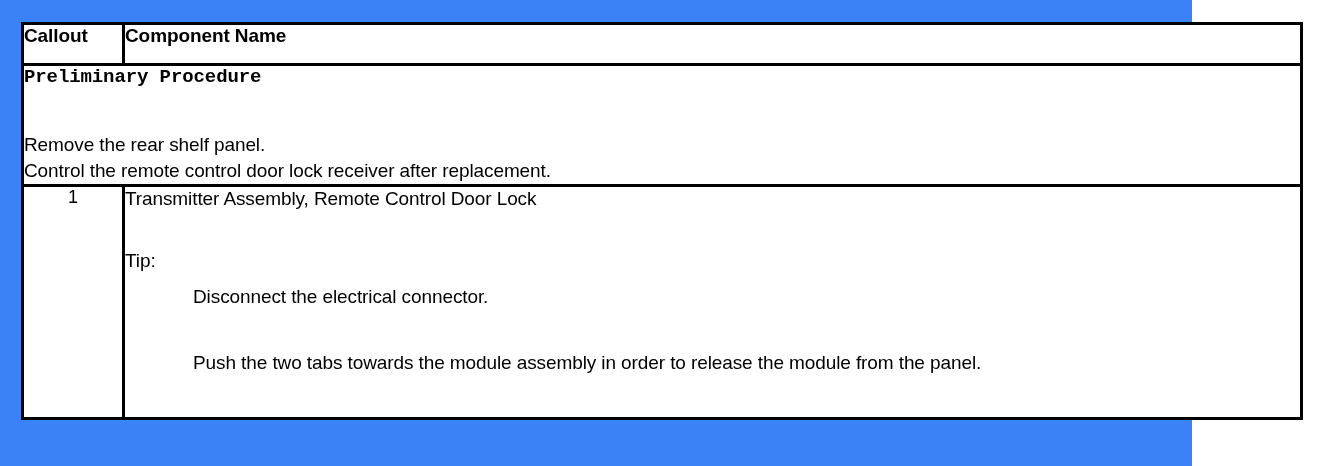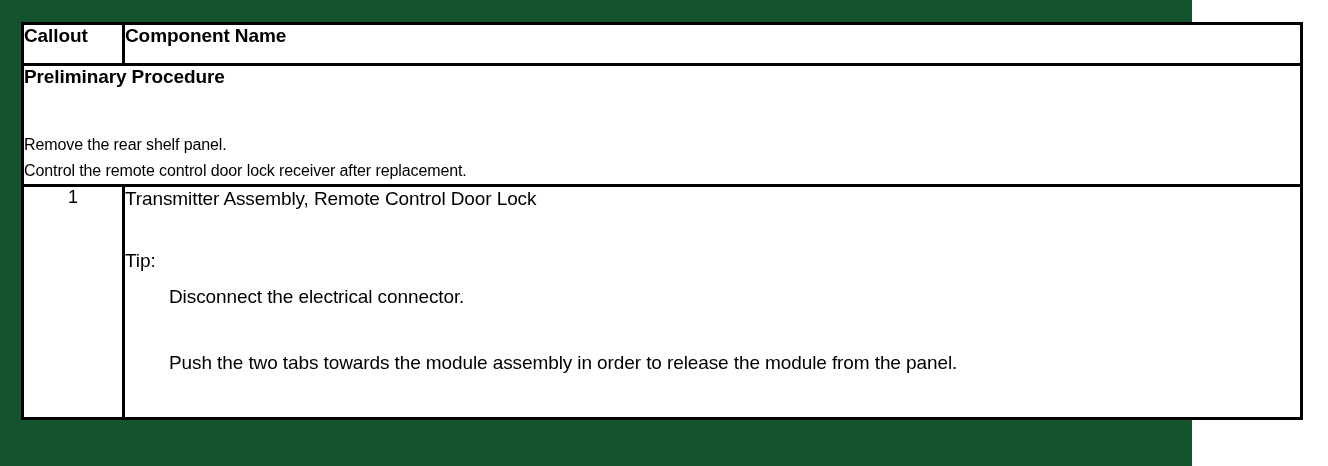--- a/index.html
+++ b/index.html
@@ -12,21 +12,21 @@
     height: 466px;
     font-family: "Liberation Sans", sans-serif;
     color: #000000;
     overflow: hidden;
   }
 
   .page {
     position: relative;
     width: 1192px;
     height: 466px;
-    background: #14532d;
+    background: #3b82f6;
   }
 
   .service-table {
     position: absolute;
     left: 21px;
     top: 22px;
     width: 1282px;
     border-collapse: collapse;
     table-layout: fixed;
     background: #ffffff;
@@ -68,26 +68,27 @@
     padding: 9px 6px 6px 104px;
     height: 118px;
   }
 
   .prelim-heading {
     font-size: 19px;
     font-weight: bold;
     line-height: 22px;
     letter-spacing: -0.1px;
     margin: 0;
+    font-family: Liberation Mono, monospace;
   }
 
   .prelim-gap { height: 44px; }
 
   .prelim-line {
-    font-size: 16px;
+    font-size: 19px;
     font-weight: normal;
     line-height: 26px;
     letter-spacing: -0.1px;
     margin: 0;
     white-space: nowrap;
   }
 
   
   .td-number {
     text-align: center;
@@ -120,21 +121,21 @@
     letter-spacing: -0.1px;
     margin: 0;
   }
 
   .tip-step {
     font-size: 19px;
     font-weight: normal;
     line-height: 24px;
     letter-spacing: -0.1px;
     margin: 0;
-    padding-left: 44px;
+    padding-left: 68px;
     white-space: nowrap;
   }
 
   .step-gap-1 { height: 12px; }
   .step-gap-2 { height: 42px; }
   .body-tail   { height: 36px; }
 </style>
 </head>
 <body>
 

